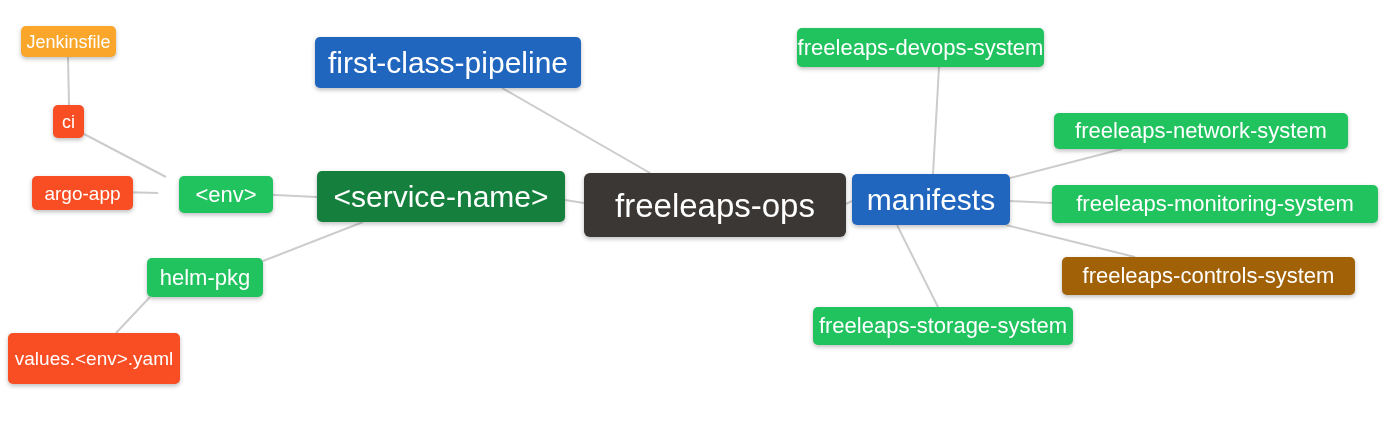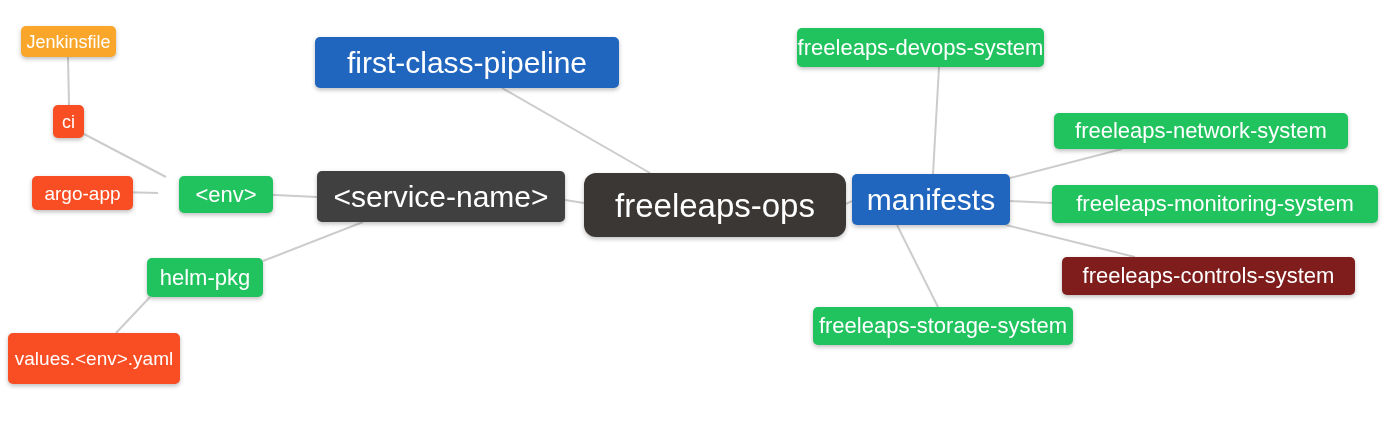--- a/index.html
+++ b/index.html
@@ -29,21 +29,21 @@
     justify-content: center;
     color: #ffffff;
     border-radius: 5px;
     box-shadow: 0 2px 4px rgba(40,40,40,0.30);
     white-space: nowrap;
     cursor: pointer;
     box-sizing: border-box;
     line-height: 1;
     user-select: none;
   }
-  .node.root { border-radius: 12px; }
+  .node.root { border-radius: 6px; }
 </style>
 </head>
 <body>
 
 <div id="canvas">
   <svg id="edge-layer" width="1390" height="421" viewBox="0 0 1390 421" xmlns="http://www.w3.org/2000/svg">
       <line x1="68" y1="57" x2="69" y2="105" stroke="#cccccc" stroke-width="2"></line>
       <line x1="84" y1="134" x2="166" y2="177" stroke="#cccccc" stroke-width="2"></line>
       <line x1="120" y1="192" x2="158" y2="193" stroke="#cccccc" stroke-width="2"></line>
       <line x1="252" y1="194" x2="317" y2="197" stroke="#cccccc" stroke-width="2"></line>
@@ -58,23 +58,23 @@
       <line x1="1006" y1="225" x2="1135" y2="257" stroke="#cccccc" stroke-width="2"></line>
       <line x1="897" y1="225" x2="938" y2="307" stroke="#cccccc" stroke-width="2"></line>
     </svg>
   <div id="node-layer">
       <div class="node" style="left: 21px; top: 26px; width: 95px; height: 31px; font-size: 18px; background: rgb(249, 166, 43); color: rgb(255, 255, 255);">Jenkinsfile</div>
       <div class="node" style="left: 53px; top: 105px; width: 31px; height: 33px; font-size: 18px; background: rgb(249, 78, 35); color: rgb(255, 255, 255);">ci</div>
       <div class="node" style="left: 32px; top: 176px; width: 101px; height: 34px; font-size: 19px; background: rgb(249, 78, 35); color: rgb(255, 255, 255);">argo-app</div>
       <div class="node" style="left: 158px; top: 176px; width: 94px; height: 37px; font-size: 22px; background: rgb(33, 195, 95); color: rgb(255, 255, 255); margin-left: 21px;">&lt;env&gt;</div>
       <div class="node" style="left: 147px; top: 258px; width: 116px; height: 39px; font-size: 22px; background: rgb(33, 195, 95); color: rgb(255, 255, 255);">helm-pkg</div>
       <div class="node" style="left: 8px; top: 333px; width: 172px; height: 51px; font-size: 19px; background: rgb(249, 78, 35); color: rgb(255, 255, 255);">values.&lt;env&gt;.yaml</div>
-      <div class="node" style="left: 315px; top: 37px; width: 304px; height: 51px; font-size: 30px; background: rgb(33, 102, 190); color: rgb(255, 255, 255);">first-class-pipeline</div>
-      <div class="node" style="left: 317px; top: 171px; width: 248px; height: 51px; font-size: 30px; background: #404040; color: rgb(255, 255, 255);">&lt;service-name&gt;</div>
+      <div class="node" style="left: 315px; top: 37px; width: 266px; height: 51px; font-size: 30px; background: rgb(33, 102, 190); color: rgb(255, 255, 255);">first-class-pipeline</div>
+      <div class="node" style="left: 317px; top: 171px; width: 248px; height: 51px; font-size: 30px; background: #15803d; color: rgb(255, 255, 255);">&lt;service-name&gt;</div>
       <div class="node root" style="left: 584px; top: 173px; width: 262px; height: 64px; font-size: 33px; background: rgb(59, 55, 52); color: rgb(255, 255, 255);">freeleaps-ops</div>
       <div class="node" style="left: 852px; top: 174px; width: 158px; height: 51px; font-size: 30px; background: rgb(33, 102, 190); color: rgb(255, 255, 255);">manifests</div>
       <div class="node" style="left: 797px; top: 28px; width: 247px; height: 39px; font-size: 22px; background: rgb(33, 195, 95); color: rgb(255, 255, 255);">freeleaps-devops-system</div>
       <div class="node" style="left: 1054px; top: 113px; width: 294px; height: 36px; font-size: 22px; background: rgb(33, 195, 95); color: rgb(255, 255, 255);">freeleaps-network-system</div>
       <div class="node" style="left: 1052px; top: 185px; width: 326px; height: 38px; font-size: 22px; background: rgb(33, 195, 95); color: rgb(255, 255, 255);">freeleaps-monitoring-system</div>
-      <div class="node" style="left: 1062px; top: 257px; width: 293px; height: 38px; font-size: 22px; background: #7f1d1d; color: rgb(255, 255, 255);">freeleaps-controls-system</div>
+      <div class="node" style="left: 1062px; top: 257px; width: 293px; height: 38px; font-size: 22px; background: #a16207; color: rgb(255, 255, 255);">freeleaps-controls-system</div>
       <div class="node" style="left: 813px; top: 307px; width: 260px; height: 38px; font-size: 22px; background: rgb(33, 195, 95); color: rgb(255, 255, 255);">freeleaps-storage-system</div>
     </div>
 </div>
 
 </body></html>

